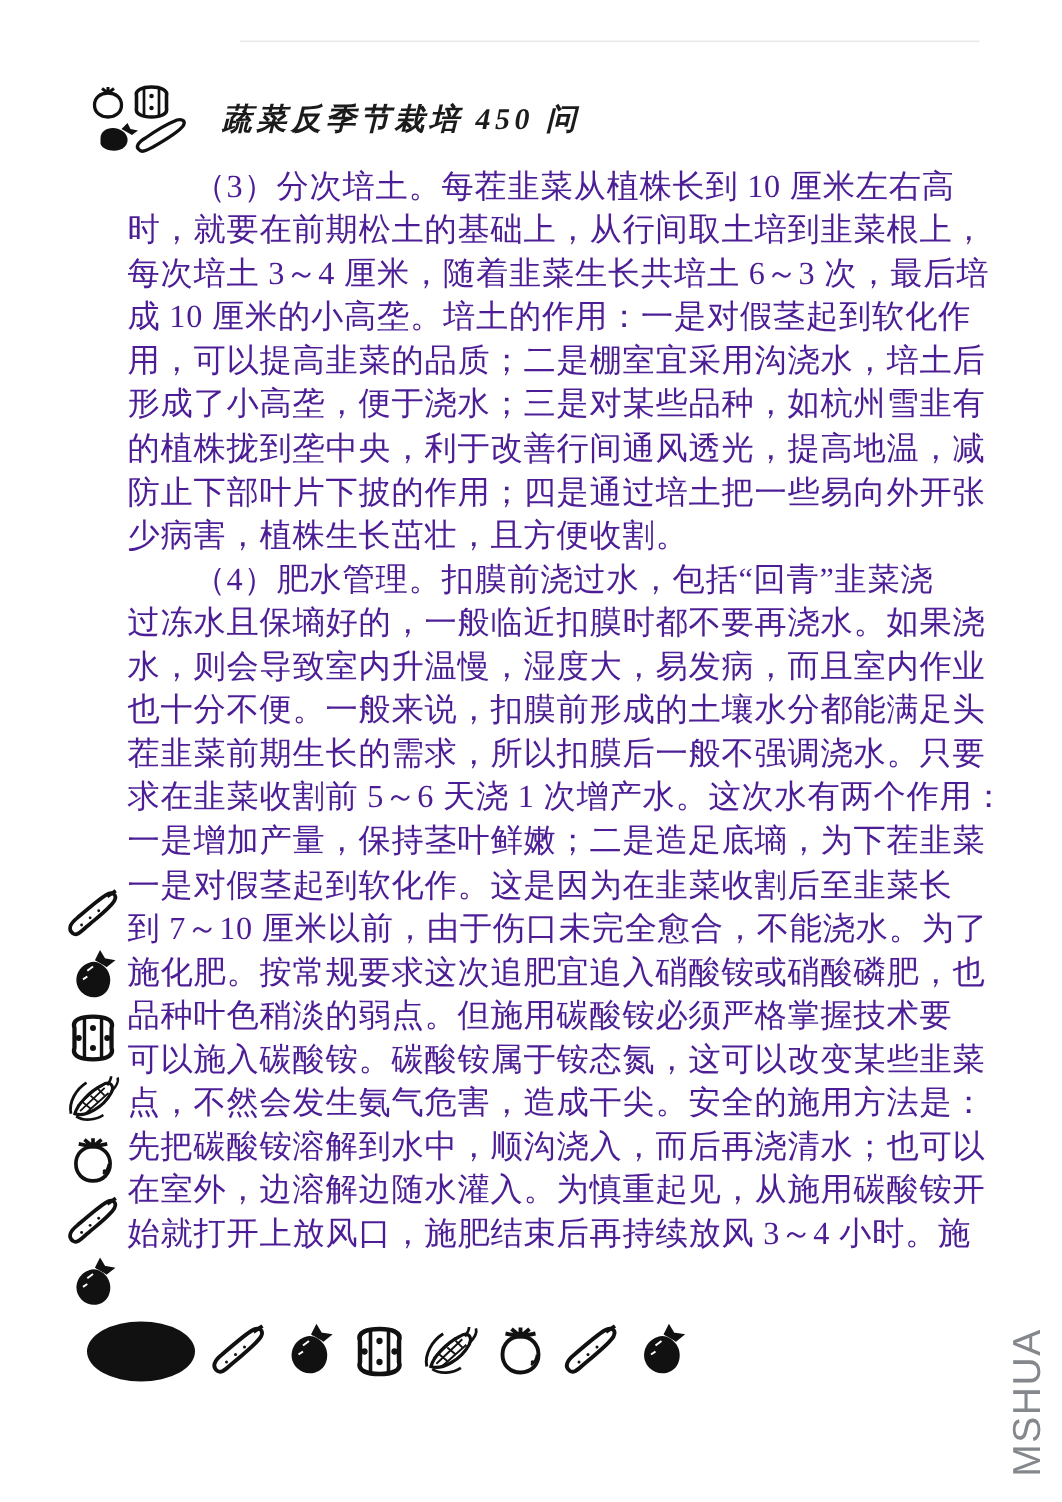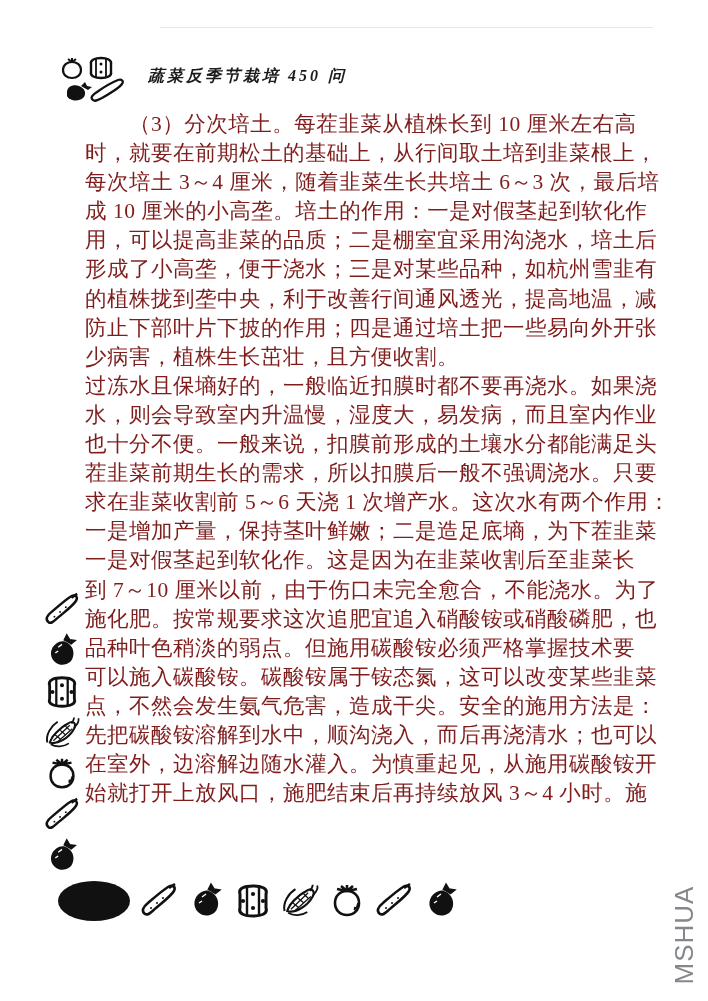--- a/index.html
+++ b/index.html
@@ -5,26 +5,26 @@
   html,body{margin:0;padding:0;}
   body{
     width:708px;height:1001px;background:#ffffff;position:relative;overflow:hidden;
     font-family:"Liberation Serif","DejaVu Serif",serif;
   }
   .page{position:absolute;inset:0;}
   .scan-hairline{position:absolute;left:160px;right:55px;top:27px;height:1px;background:#e2e2e2;opacity:.8;}
   
   .hdr-logo{position:absolute;left:57px;top:56px;width:80px;height:50px;}
   .hdr-title{
-    position:absolute;left:148px;top:66px;font-size:16px;font-weight:bold;font-style:italic;
+    position:absolute;left:148px;top:66px;font-size:20px;font-weight:bold;font-style:italic;
     letter-spacing:3px;color:#1b1b1b;white-space:nowrap;
   }
   
   .text-block{
-    position:absolute;left:85px;top:110px;width:545px;color:#7f1d1d;
+    position:absolute;left:85px;top:110px;width:545px;color:#4c1d95;
     font-size:21.5px;line-height:29.1px;
   }
   .line{white-space:nowrap;letter-spacing:.5px;}
   .line.indent{padding-left:44px;}
   
   .margin-icons{position:absolute;left:40px;top:591px;width:44px;display:flex;flex-direction:column;gap:3px;align-items:center;}
   .margin-icons svg{width:38px;height:38px;display:block;}
   
   .footer-row{position:absolute;left:56px;top:879px;display:flex;align-items:center;gap:7px;}
   .footer-row svg{width:40px;height:40px;display:block;}
@@ -104,20 +104,21 @@
   <div class="text-block" id="text-block">
       <div class="line indent">（3）分次培土。每茬韭菜从植株长到 10 厘米左右高</div>
       <div class="line">时，就要在前期松土的基础上，从行间取土培到韭菜根上，</div>
       <div class="line">每次培土 3～4 厘米，随着韭菜生长共培土 6～3 次，最后培</div>
       <div class="line">成 10 厘米的小高垄。培土的作用：一是对假茎起到软化作</div>
       <div class="line">用，可以提高韭菜的品质；二是棚室宜采用沟浇水，培土后</div>
       <div class="line">形成了小高垄，便于浇水；三是对某些品种，如杭州雪韭有</div>
       <div class="line">的植株拢到垄中央，利于改善行间通风透光，提高地温，减</div>
       <div class="line">防止下部叶片下披的作用；四是通过培土把一些易向外开张</div>
       <div class="line">少病害，植株生长茁壮，且方便收割。</div>
+      <div class="line indent">（4）肥水管理。扣膜前浇过水，包括“回青”韭菜浇</div>
       <div class="line">过冻水且保墒好的，一般临近扣膜时都不要再浇水。如果浇</div>
       <div class="line">水，则会导致室内升温慢，湿度大，易发病，而且室内作业</div>
       <div class="line">也十分不便。一般来说，扣膜前形成的土壤水分都能满足头</div>
       <div class="line">茬韭菜前期生长的需求，所以扣膜后一般不强调浇水。只要</div>
       <div class="line">求在韭菜收割前 5～6 天浇 1 次增产水。这次水有两个作用：</div>
       <div class="line">一是增加产量，保持茎叶鲜嫩；二是造足底墒，为下茬韭菜</div>
       <div class="line">一是对假茎起到软化作。这是因为在韭菜收割后至韭菜长</div>
       <div class="line">到 7～10 厘米以前，由于伤口未完全愈合，不能浇水。为了</div>
       <div class="line">施化肥。按常规要求这次追肥宜追入硝酸铵或硝酸磷肥，也</div>
       <div class="line">品种叶色稍淡的弱点。但施用碳酸铵必须严格掌握技术要</div>

